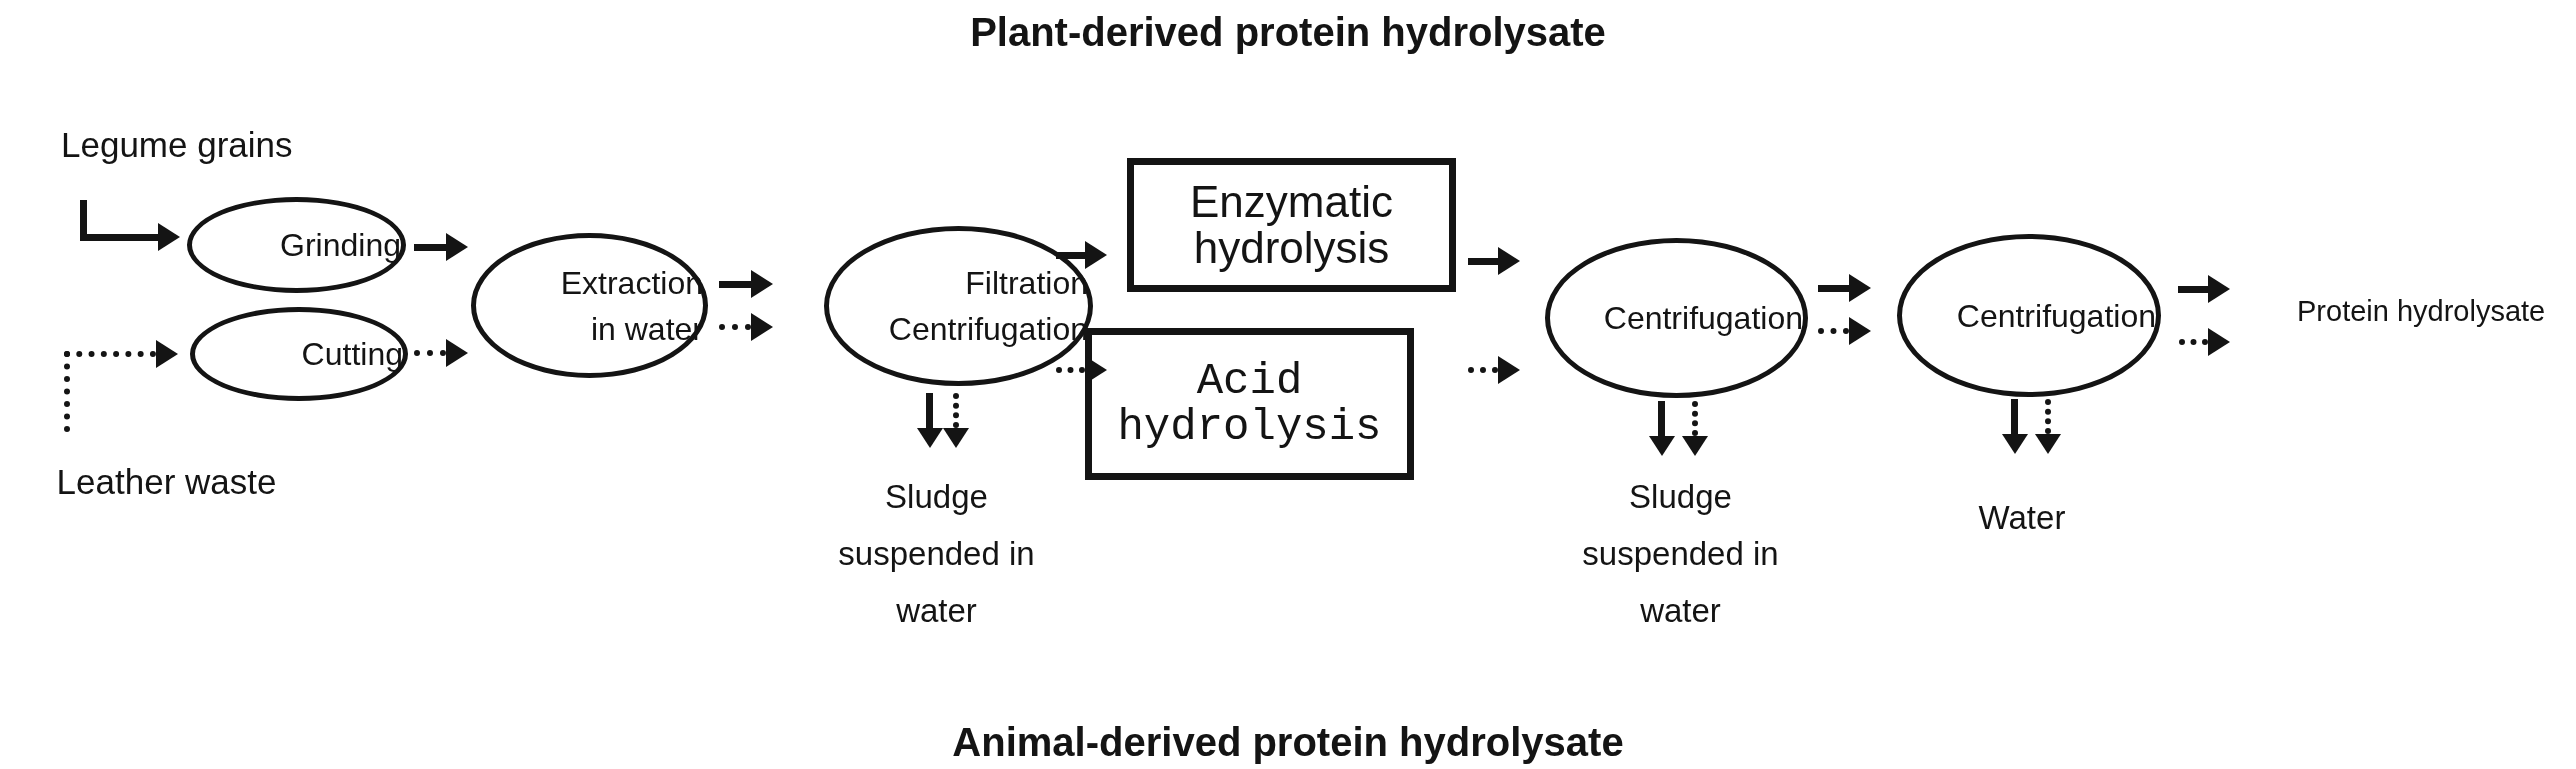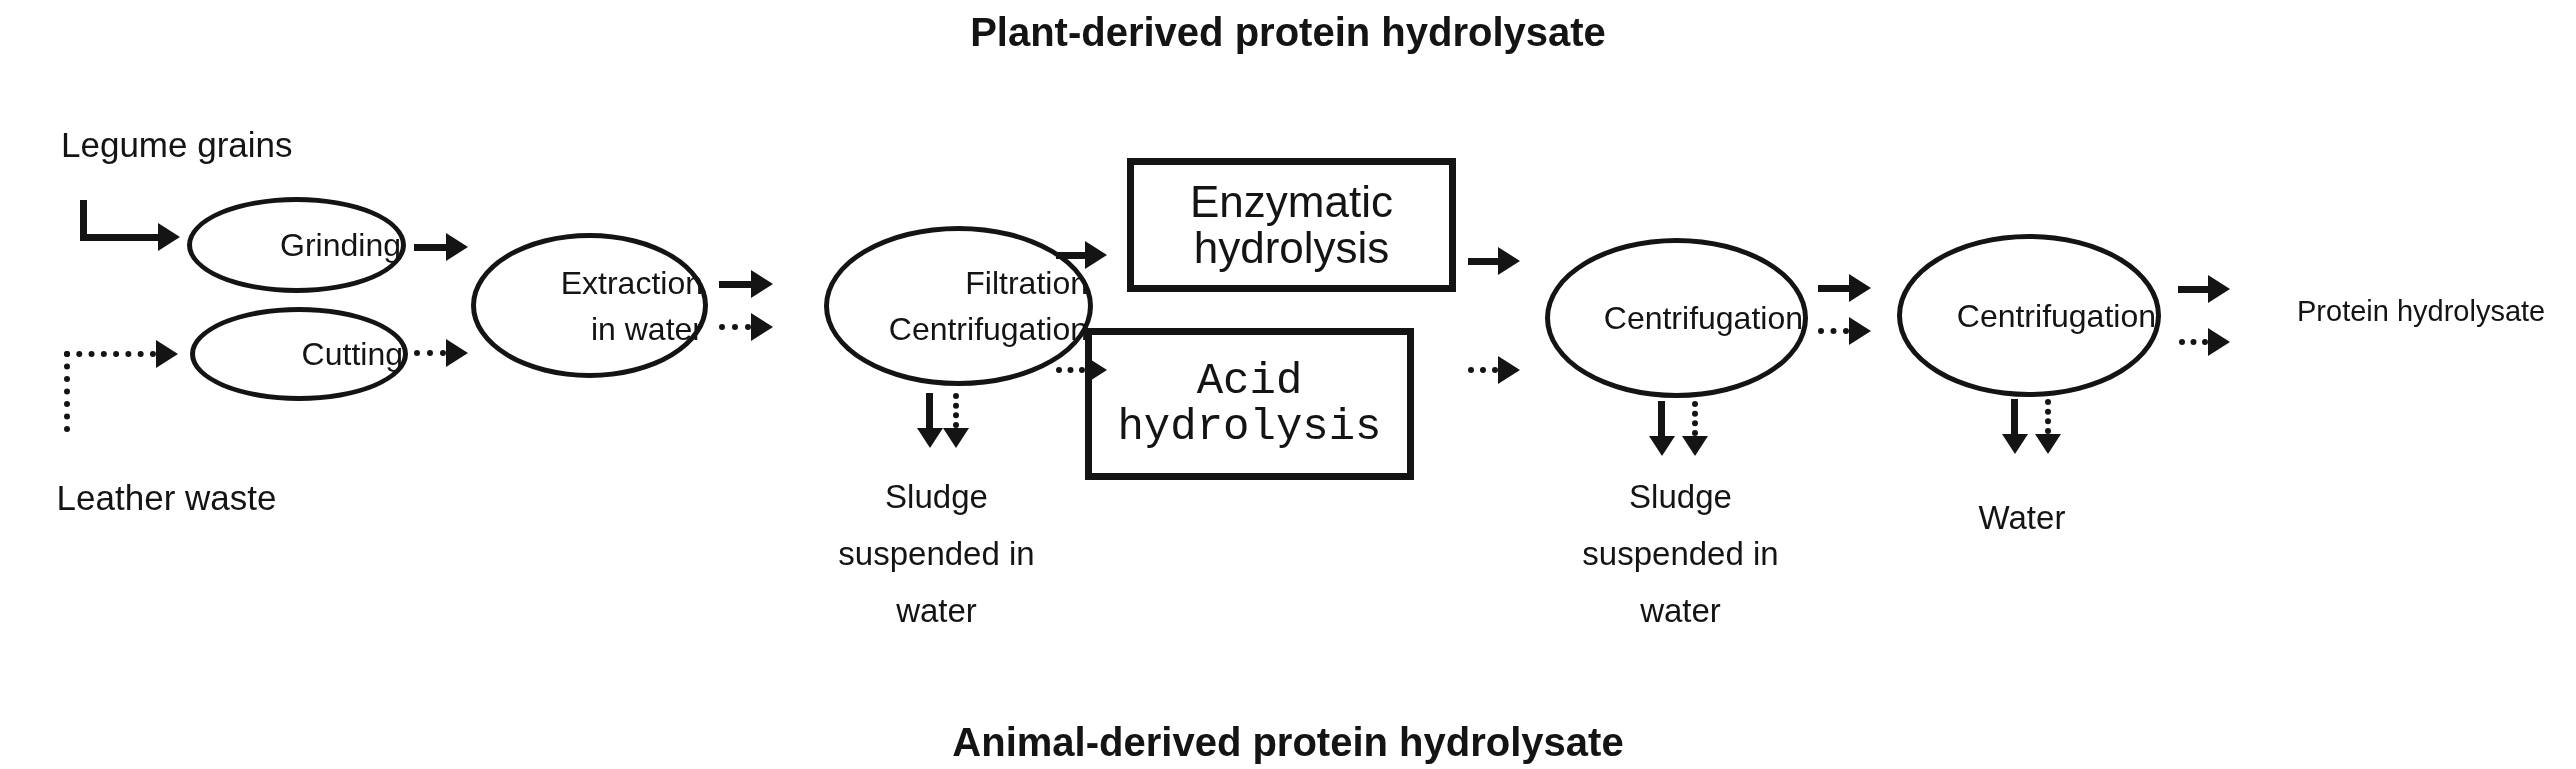--- a/index.html
+++ b/index.html
@@ -37,21 +37,21 @@
 </style>
 </head>
 <body>
 
 <div id="canvas">
 
   <div class="abs title" style="top:10.2px;left:0;">Plant-derived protein hydrolysate</div>
   <div class="abs title" style="top:720px;left:0;">Animal-derived protein hydrolysate</div>
 
   <div class="abs flabel" style="left:16px;top:125px;">Legume grains</div>
-  <div class="abs flabel" style="left:11.6px;top:478px;">Leather waste</div>
+  <div class="abs flabel" style="left:11.6px;top:462px;">Leather waste</div>
 
   <div class="abs vline-solid" style="left:80px;top:200px;height:41px;"></div>
   <div class="abs h-arrow solid" style="left:80px;top:222px;width:100px;">
       <i class="shaft"></i>
       <i class="head"></i>
     </div>
 
   <div class="abs vline-dotted" style="left:64px;top:351px;height:81px;"></div>
   <div class="abs h-arrow dotted" style="left:64px;top:339px;width:114px;">
       <i class="shaft"></i>

